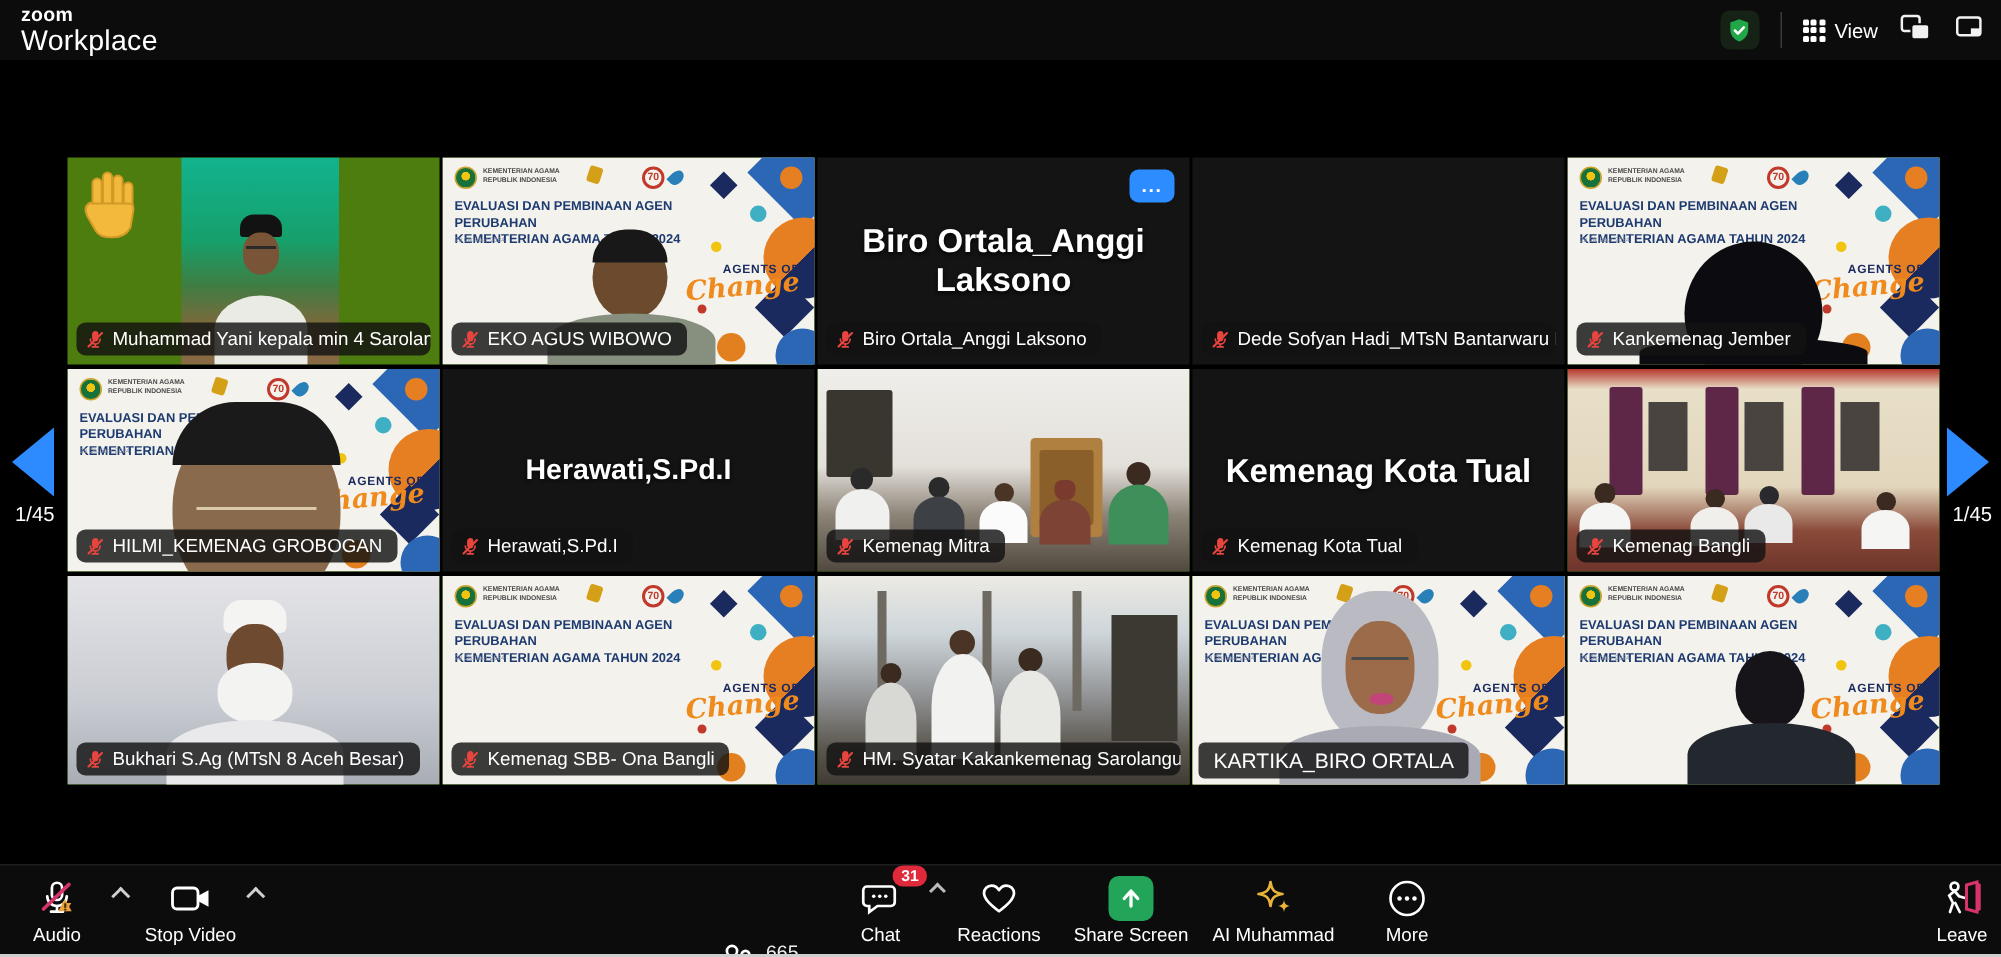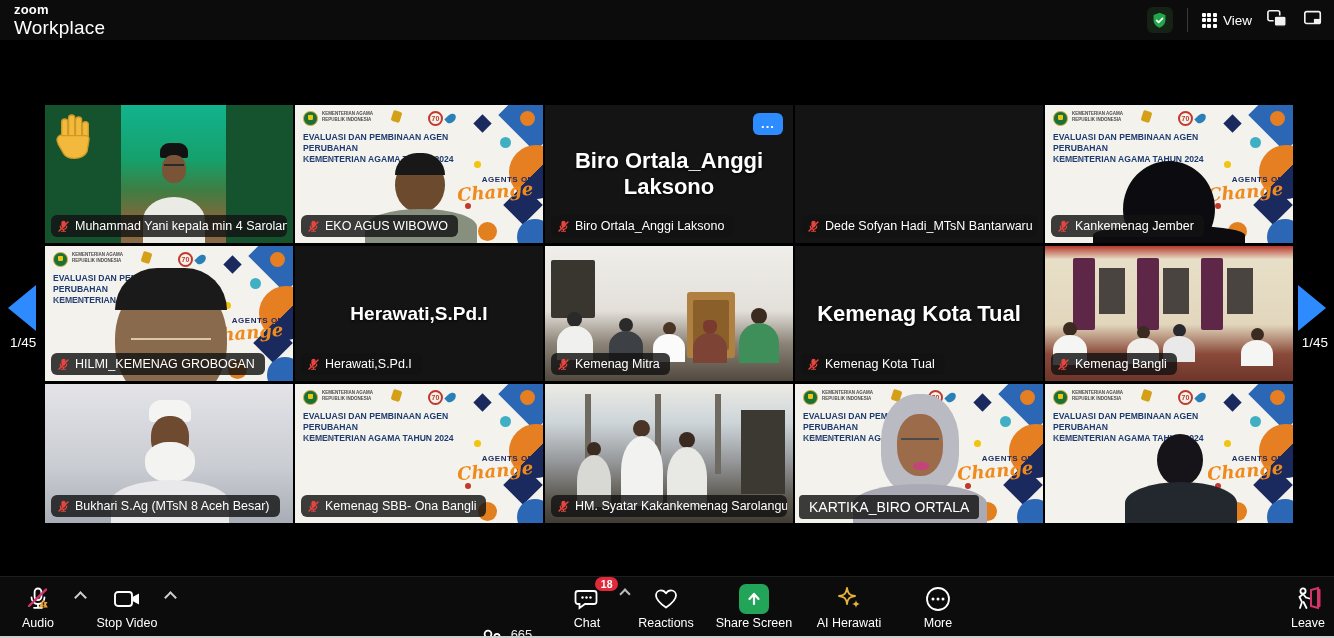--- a/index.html
+++ b/index.html
@@ -18,21 +18,21 @@
   .view-btn { display:flex; align-items:center; gap:6px; font-size:13.5px; }
   .grid-ic { display:grid; grid-template-columns:repeat(3,4px); grid-gap:1.5px; }
   .grid-ic i { width:4px; height:4px; background:#fff; border-radius:1px; display:block; }
   .winic { opacity:.95; }
 
   
   .gallery { position:absolute; top:40px; left:0; width:1334px; height:536px; background:#000; }
   .grid { position:absolute; left:45px; top:65px; width:1248px;
           display:grid; grid-template-columns:repeat(5,248px); grid-template-rows:138px 135px 139px;
           column-gap:2px; row-gap:3px; }
-  .tile { position:relative; background:#14532d; overflow:hidden; }
+  .tile { position:relative; background:#4d7c0f; overflow:hidden; }
   .tile.blacktile { background:#141414; }
   .tile.active { outline:3px solid #dfe8ab; outline-offset:-3px; z-index:2; }
 
   .nameplate { position:absolute; left:6px; bottom:6px; z-index:5; display:flex; align-items:center; gap:5px;
                background:rgba(18,18,18,.82); border-radius:6px; padding:4px 10px 4px 6px;
                font-size:12.5px; white-space:nowrap; max-width:calc(100% - 12px); overflow:hidden; }
   .nameplate.nomic { padding-left:10px; font-size:14px; border-radius:4px; left:4px; bottom:4px; }
   .mic { width:13px; height:13px; flex:0 0 auto; }
 
   .centername { position:absolute; inset:0; display:flex; align-items:center; justify-content:center;
@@ -707,21 +707,21 @@
     </div>
 
     <div class="tbi" style="left:587px;">
       <div class="ic">
         <svg width="26" height="24" viewBox="0 0 26 24">
             <path d="M4 4 h16 a2.5 2.5 0 0 1 2.5 2.5 v8 a2.5 2.5 0 0 1 -2.5 2.5 h-9 l-5.5 4 v-4 h-1.5 a2.5 2.5 0 0 1 -2.5 -2.5 v-8 A2.5 2.5 0 0 1 4 4 Z" fill="none" stroke="#fff" stroke-width="1.8"></path>
             <circle cx="8.5" cy="10.5" r="1.2" fill="#fff"></circle>
             <circle cx="12.5" cy="10.5" r="1.2" fill="#fff"></circle>
             <circle cx="16.5" cy="10.5" r="1.2" fill="#fff"></circle>
           </svg>
-        <span class="badge">18</span>
+        <span class="badge">31</span>
         <span class="chatchev"></span>
       </div>
       <div class="lb">Chat</div>
     </div>
 
     <div class="tbi" style="left:666px;">
       <div class="ic">
         <svg width="26" height="24" viewBox="0 0 26 24">
             <path d="M13 20.5 C6 15.5 3 12 3 8.4 C3 5.5 5.3 3.4 8 3.4 c2 0 3.9 1.1 5 3 c1.1-1.9 3-3 5-3 c2.7 0 5 2.1 5 5 c0 3.6-3 7.1-10 12.1 z" fill="none" stroke="#fff" stroke-width="1.8" stroke-linejoin="round"></path>
           </svg>
@@ -740,21 +740,21 @@
       <div class="lb">Share Screen</div>
     </div>
 
     <div class="tbi" style="left:849px;">
       <div class="ic">
         <svg width="28" height="26" viewBox="0 0 28 26">
             <path d="M12 2 C12.8 7.5 14.5 9.2 20 10 C14.5 10.8 12.8 12.5 12 18 C11.2 12.5 9.5 10.8 4 10 C9.5 9.2 11.2 7.5 12 2 Z" fill="none" stroke="#e8b339" stroke-width="1.8" stroke-linejoin="round"></path>
             <path d="M21 14 C21.4 16.6 22.4 17.6 25 18 C22.4 18.4 21.4 19.4 21 22 C20.6 19.4 19.6 18.4 17 18 C19.6 17.6 20.6 16.6 21 14 Z" fill="#e8b339"></path>
           </svg>
       </div>
-      <div class="lb">AI Herawati</div>
+      <div class="lb">AI Muhammad</div>
     </div>
 
     <div class="tbi" style="left:938px;">
       <div class="ic">
         <svg width="26" height="26" viewBox="0 0 26 26">
             <circle cx="13" cy="13" r="11" fill="none" stroke="#fff" stroke-width="1.8"></circle>
             <circle cx="8" cy="13" r="1.5" fill="#fff"></circle>
             <circle cx="13" cy="13" r="1.5" fill="#fff"></circle>
             <circle cx="18" cy="13" r="1.5" fill="#fff"></circle>
           </svg>

